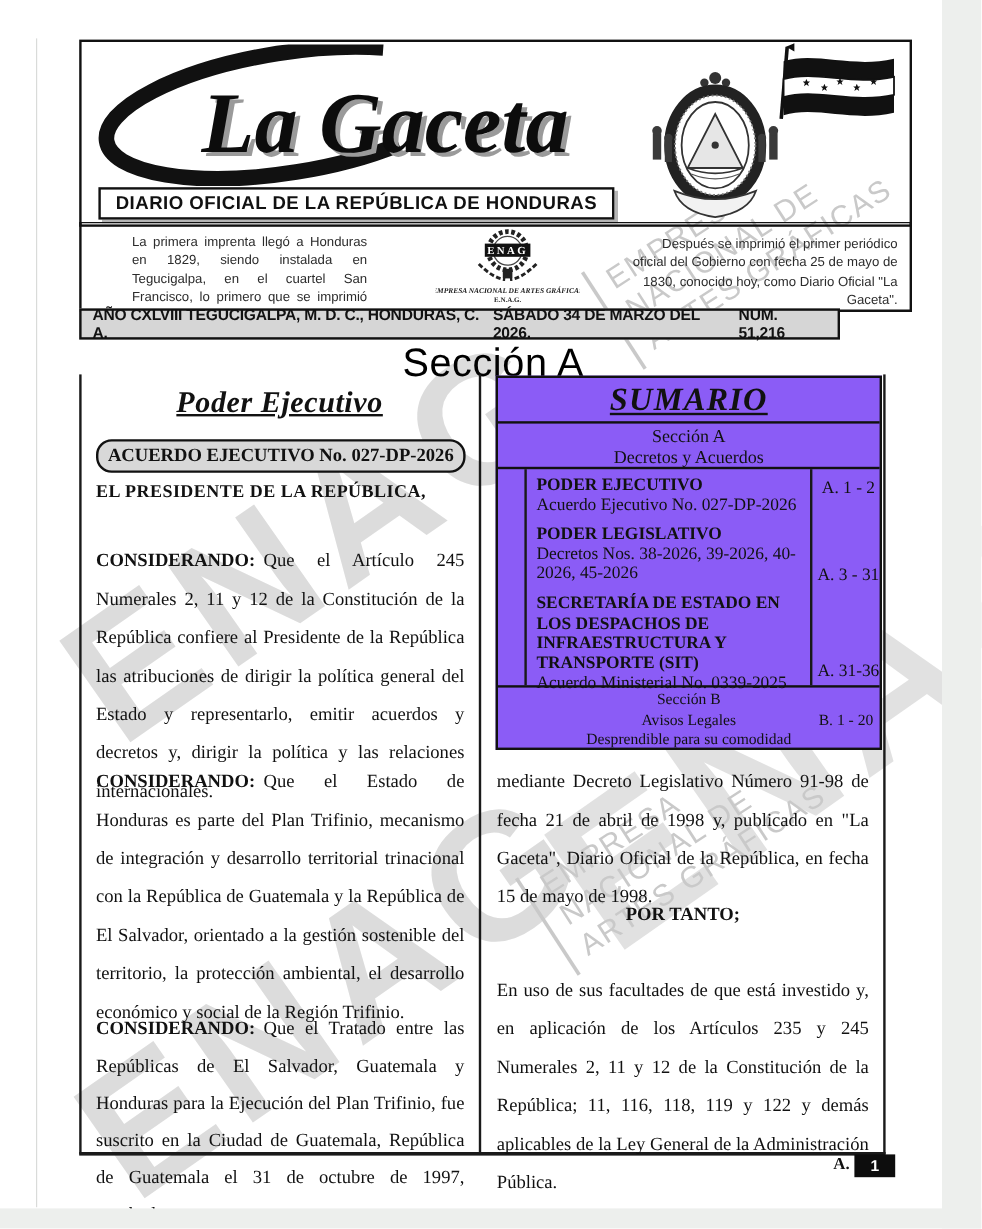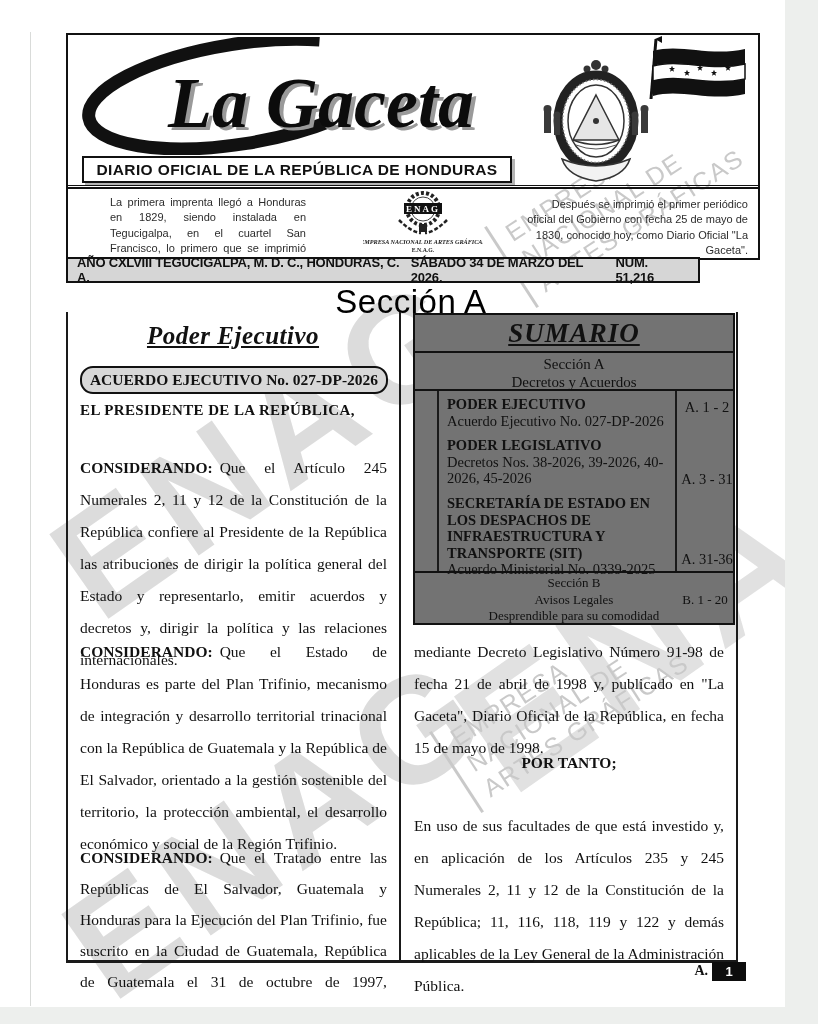--- a/index.html
+++ b/index.html
@@ -54,21 +54,21 @@
   .decree-box{position:absolute;left:80px;top:366px;width:304px;height:24px;border:2px solid #111;border-radius:13px;
           background:#d8d8d8;text-align:center;line-height:24px;font-weight:bold;font-size:15.5px;}
   .salutation{position:absolute;left:80px;top:402px;width:306px;text-align:left;font-weight:bold;font-size:15px;letter-spacing:.4px;}
   .para{position:absolute;font-size:15.5px;line-height:32px;text-align:justify;margin:0;}
   .lead{margin-right:7px;}
   .lp1{left:80px;top:452px;width:307px;}
   .lp2{left:80px;top:636px;width:307px;}
   .lp3{left:80px;top:842px;width:307px;line-height:31px;}
 
   
-  .sumario{position:absolute;left:413px;top:313px;width:322px;height:312px;border:2px solid #111;background:#737373;box-sizing:border-box;}
+  .sumario{position:absolute;left:413px;top:313px;width:322px;height:312px;border:2px solid #111;background:#8b5cf6;box-sizing:border-box;}
   .sum-title{height:36px;border-bottom:2px solid #111;text-align:center;font-weight:bold;font-style:italic;
           font-size:27px;letter-spacing:1px;line-height:36px;}
   .sum-title span{text-decoration:underline;}
   .sum-seca{height:38px;border-bottom:2px solid #111;text-align:center;font-size:15px;line-height:18px;padding-top:2px;box-sizing:border-box;}
   .sum-entries{position:relative;height:182px;border-bottom:2px solid #111;box-sizing:border-box;}
   .sum-inset{position:absolute;left:22px;top:0;width:2px;height:100%;background:#1a1a1a;}
   .sum-pagesline{position:absolute;left:260px;top:0;width:2px;height:100%;background:#1a1a1a;}
   .entry{position:absolute;left:32px;width:222px;font-size:14.5px;line-height:16.5px;}
   .entry b{display:block;}
   .e1{top:5px;} .e2{top:46px;} .e3{top:104px;}

